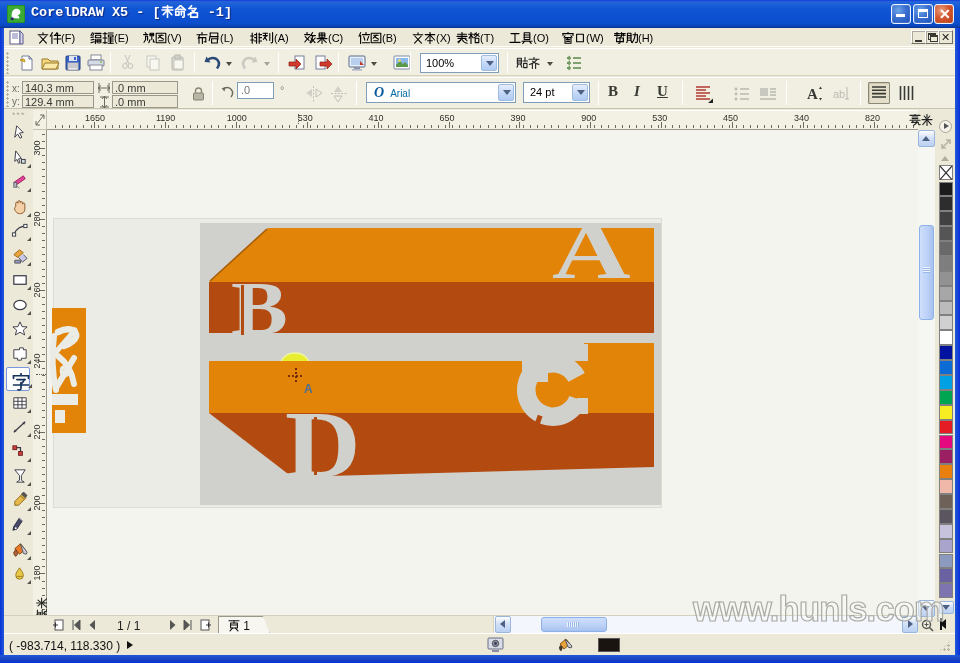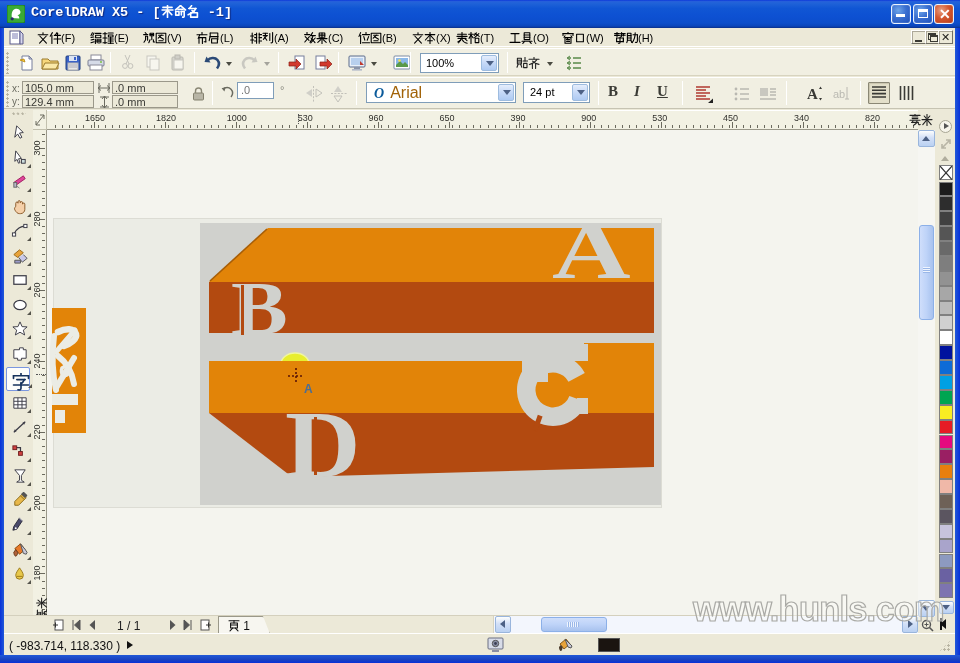--- a/index.html
+++ b/index.html
@@ -422,21 +422,21 @@
     <i class="caret" style="left:543px;top:13px"></i>
     <svg class="ticon" style="left:560px;top:4px" viewBox="0 0 20 20">
       <path d="M4 5h3M9 5h8M4 10h3M9 10h8M4 15h3M9 15h8" stroke="#5a8a4a" stroke-width="1.6"></path>
       <path d="M6 3l-3 2 3 2M6 8l-3 2 3 2M6 13l-3 2 3 2" fill="none" stroke="#5a8a4a"></path>
     </svg>
   </div>
 <div id="propbar" class="ab">
     <div class="grip" style="left:2px;height:26px"></div>
     <span class="ab" style="left:8px;top:5px;color:#6b6b60;font-size:10px">x:</span>
     <span class="ab" style="left:8px;top:18px;color:#6b6b60;font-size:10px">y:</span>
-    <div class="field" style="left:18px;top:3px;width:72px;height:13px">105.0 mm</div>
+    <div class="field" style="left:18px;top:3px;width:72px;height:13px">140.3 mm</div>
     <div class="field" style="left:18px;top:17px;width:72px;height:13px">129.4 mm</div>
     <svg class="ab" style="left:94px;top:5px" width="12" height="10" viewBox="0 0 12 10">
       <path d="M0 5h12M0 5l3-2.5M0 5l3 2.5M12 5l-3-2.5M12 5l-3 2.5M1 0v10M11 0v10" stroke="#6b6b60" fill="none" stroke-width="1"></path>
     </svg>
     <svg class="ab" style="left:96px;top:18px" width="9" height="12" viewBox="0 0 9 12">
       <path d="M4.5 0v12M4.5 0L2 3M4.5 0L7 3M4.5 12L2 9M4.5 12L7 9M0 1h9M0 11h9" stroke="#6b6b60" fill="none" stroke-width="1"></path>
     </svg>
     <div class="field" style="left:108px;top:3px;width:66px;height:13px">.0 mm</div>
     <div class="field" style="left:108px;top:17px;width:66px;height:13px">.0 mm</div>
     <svg class="ab" style="left:188px;top:9px" width="13" height="14" viewBox="0 0 13 14">
@@ -454,21 +454,21 @@
       <path d="M9.5 2v16" stroke="#888" stroke-dasharray="2 1.4"></path>
       <path d="M8 5L2 9l6 4z" fill="#aaa"></path>
       <path d="M12 5l6 4-6 4z" fill="none" stroke="#888"></path>
     </svg>
     <svg class="ticon dis" style="left:325px;top:6px" viewBox="0 0 20 20">
       <path d="M2 9.5h16" stroke="#888" stroke-dasharray="2 1.4"></path>
       <path d="M5 8L9 2l4 6z" fill="#aaa"></path>
       <path d="M5 12l4 6 4-6z" fill="none" stroke="#888"></path>
     </svg>
     <div class="sep" style="left:352px;height:24px"></div>
-    <div class="combo" style="left:362px;top:4px;width:150px;height:21px;line-height:19px"><i style="font-family:'Liberation Serif',serif;font-style:italic;font-weight:700;color:#0a5a9a;font-size:14px;padding:0 6px 0 7px">O</i><span style="font-size:16px;color:#a16207">Arial</span><span class="cbtn"></span></div>
+    <div class="combo" style="left:362px;top:4px;width:150px;height:21px;line-height:19px"><i style="font-family:'Liberation Serif',serif;font-style:italic;font-weight:700;color:#0a5a9a;font-size:14px;padding:0 6px 0 7px">O</i><span style="font-size:10px;color:#0369a1">Arial</span><span class="cbtn"></span></div>
     <div class="combo" style="left:519px;top:4px;width:67px;height:21px;line-height:19px;padding-left:6px">24 pt<span class="cbtn"></span></div>
     <div class="sep" style="left:594px;height:24px"></div>
     <span class="ab" style="left:604px;top:5px;font-family:'Liberation Serif',serif;font-weight:700;font-size:15px;color:#3a3a35">B</span>
     <span class="ab" style="left:630px;top:5px;font-family:'Liberation Serif',serif;font-style:italic;font-weight:700;font-size:15px;color:#3a3a35">I</span>
     <span class="ab" style="left:653px;top:5px;font-family:'Liberation Serif',serif;font-weight:700;font-size:15px;color:#3a3a35;text-decoration:underline">U</span>
     <div class="sep" style="left:678px;height:24px"></div>
     <svg class="ticon" style="left:690px;top:6px" viewBox="0 0 20 20">
       <path d="M2 3h14M2 6h10M2 9h14M2 12h10M2 15h14" stroke="#b03a30" stroke-width="1.7"></path>
       <path d="M14 19l5-4.5v4.5z" fill="#222"></path>
     </svg>
@@ -619,27 +619,27 @@
     <i class="tick" style="left:837.4px;bottom:1px;height:3px"></i>
     <i class="tick" style="left:844.4px;bottom:1px;height:3px"></i>
     <i class="tick" style="left:851.5px;bottom:1px;height:3px"></i>
     <i class="tick" style="left:858.6px;bottom:1px;height:3px"></i>
     <i class="tick" style="left:865.7px;bottom:1px;height:3px"></i>
     <i class="tick" style="left:872.8px;bottom:1px;height:3px"></i>
     <i class="tick" style="left:879.9px;bottom:1px;height:3px"></i>
     <i class="tick" style="left:61.0px;bottom:1px;height:6px"></i>
     <span class="rlab" style="left:52.0px;top:2px">1650</span>
     <i class="tick" style="left:131.9px;bottom:1px;height:6px"></i>
-    <span class="rlab" style="left:122.9px;top:2px">1820</span>
+    <span class="rlab" style="left:122.9px;top:2px">1190</span>
     <i class="tick" style="left:202.8px;bottom:1px;height:6px"></i>
     <span class="rlab" style="left:193.8px;top:2px">1000</span>
     <i class="tick" style="left:273.7px;bottom:1px;height:6px"></i>
     <span class="rlab" style="left:264.7px;top:2px">530</span>
     <i class="tick" style="left:344.6px;bottom:1px;height:6px"></i>
-    <span class="rlab" style="left:335.6px;top:2px">960</span>
+    <span class="rlab" style="left:335.6px;top:2px">410</span>
     <i class="tick" style="left:415.5px;bottom:1px;height:6px"></i>
     <span class="rlab" style="left:406.5px;top:2px">650</span>
     <i class="tick" style="left:486.4px;bottom:1px;height:6px"></i>
     <span class="rlab" style="left:477.4px;top:2px">390</span>
     <i class="tick" style="left:557.3px;bottom:1px;height:6px"></i>
     <span class="rlab" style="left:548.3px;top:2px">900</span>
     <i class="tick" style="left:628.2px;bottom:1px;height:6px"></i>
     <span class="rlab" style="left:619.2px;top:2px">530</span>
     <i class="tick" style="left:699.1px;bottom:1px;height:6px"></i>
     <span class="rlab" style="left:690.1px;top:2px">450</span>

